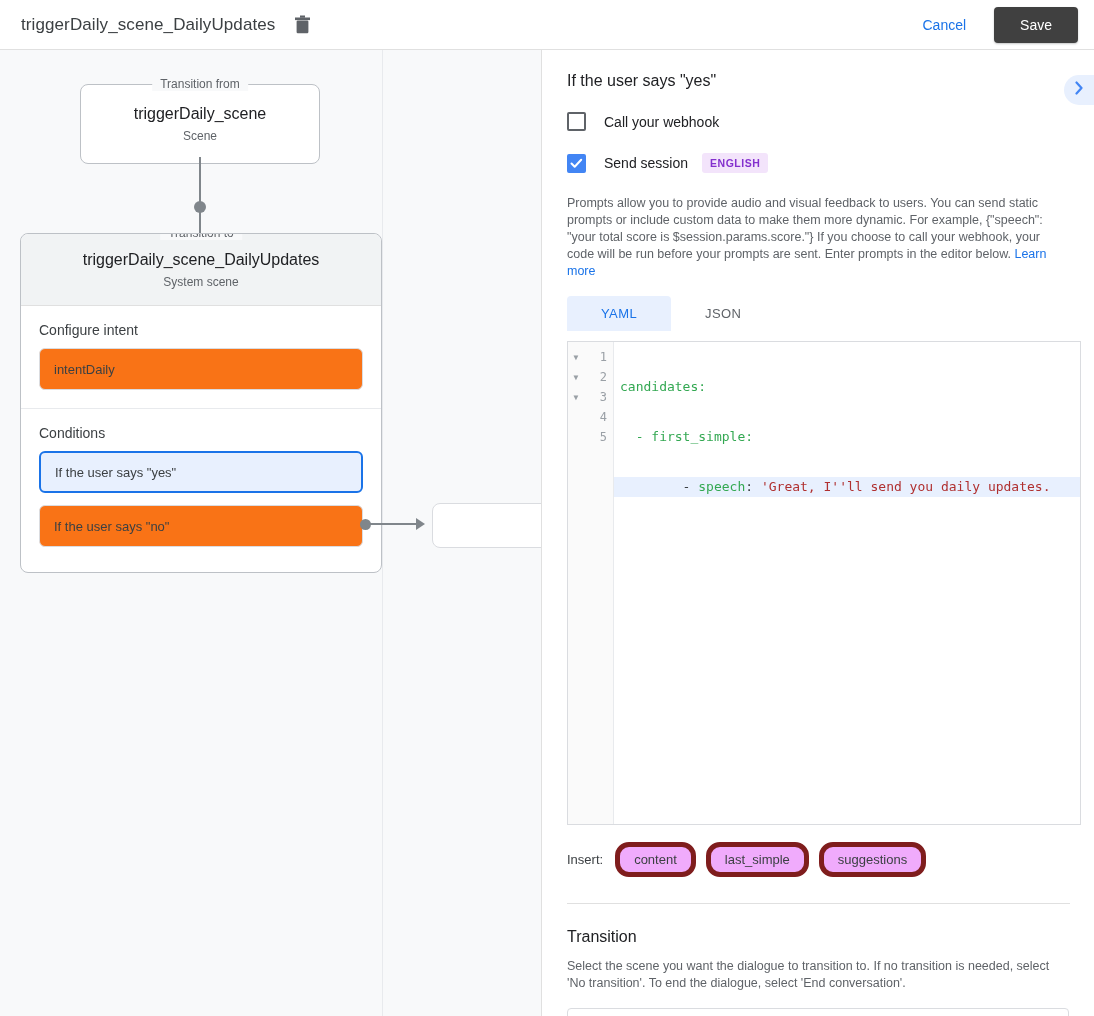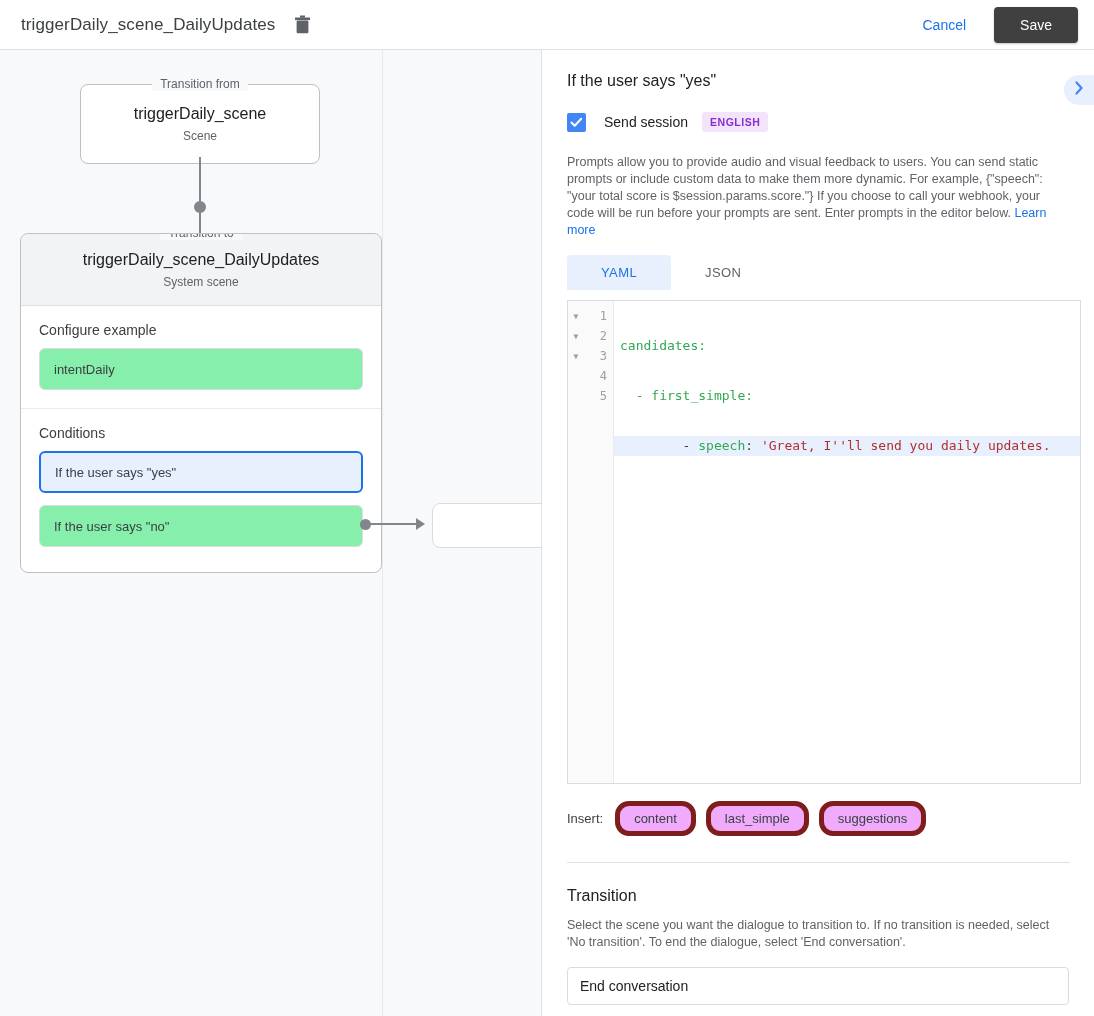--- a/index.html
+++ b/index.html
@@ -116,21 +116,21 @@
     align-items: center; justify-content: center;
     border-bottom: 1px solid #e0e0e0;
     border-radius: 7px 7px 0 0;
   }
   .section { padding: 16px 18px 18px 18px; }
   .section + .section { border-top: 1px solid #e8eaed; }
   .section-label { font-size: 14px; color: #3c4043; margin-bottom: 10px; }
 
   .chip-box {
     border: 1px solid #dadce0; border-radius: 6px;
-    background: #86efac;
+    background: #f97316;
     height: 42px; display: flex; align-items: center;
     padding: 0 14px;
     font-size: 13px; color: #3c4043;
     cursor: pointer;
   }
   .chip-box + .chip-box { margin-top: 12px; }
   .chip-box.selected {
     background: #e8f0fe;
     border: 2px solid #1a73e8;
   }
@@ -319,21 +319,21 @@
   <div class="conn-arrow"></div>
 
   <div class="fieldset" id="node-to">
     <div class="legend">Transition to</div>
     <div class="node-to-head">
       <div class="node-title">triggerDaily_scene_DailyUpdates</div>
       <div class="node-sub">System scene</div>
     </div>
 
     <div class="section">
-      <div class="section-label">Configure example</div>
+      <div class="section-label">Configure intent</div>
       <div class="chip-box">intentDaily</div>
     </div>
 
     <div class="section">
       <div class="section-label">Conditions</div>
       <div class="chip-box selected">If the user says "yes"</div>
       <div class="chip-box">If the user says "no"</div>
     </div>
   </div>
 
@@ -349,20 +349,24 @@
       <svg width="12" height="14" viewBox="0 0 12 14">
         <path d="M3.5 1.5 L8.5 7 L3.5 12.5" fill="none" stroke="#4285f4" stroke-width="2.2" stroke-linecap="round" stroke-linejoin="round"></path>
       </svg>
     </span>
   </div>
 
   <div class="panel-inner">
     <div class="panel-pad">
       <div class="panel-title">If the user says "yes"</div>
 
+      <div class="check-row">
+        <div class="checkbox"></div>
+        <div class="check-label">Call your webhook</div>
+      </div>
 
       <div class="check-row">
         <div class="checkbox checked">
           <svg width="13" height="11" viewBox="0 0 13 11">
             <path d="M1.5 5.5 L4.7 8.8 L11.2 1.8" fill="none" stroke="#ffffff" stroke-width="2" stroke-linecap="round" stroke-linejoin="round"></path>
           </svg>
         </div>
         <div class="check-label">Send session</div>
         <div class="badge">ENGLISH</div>
       </div>

